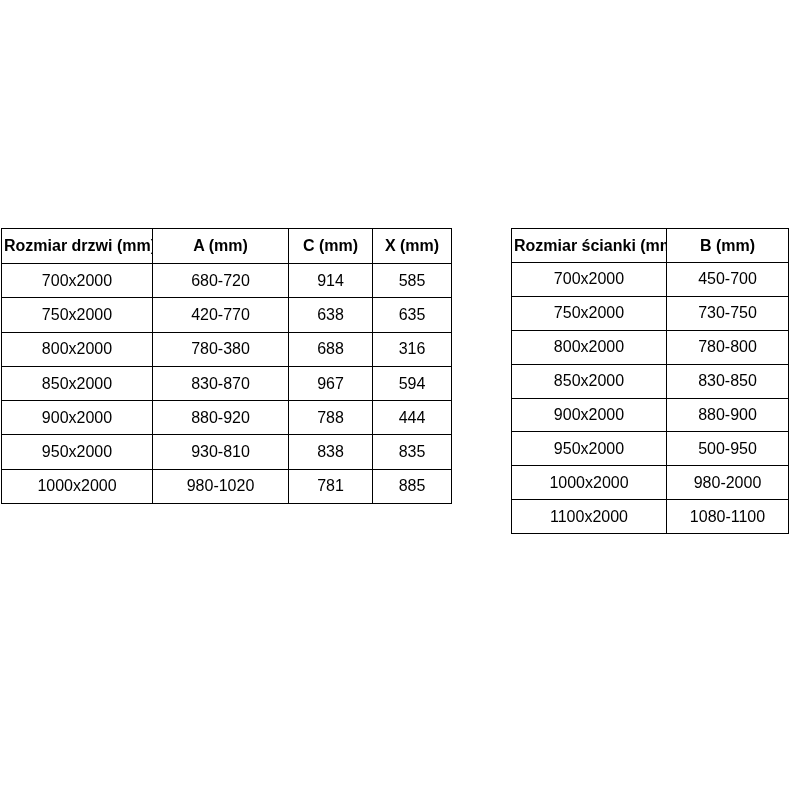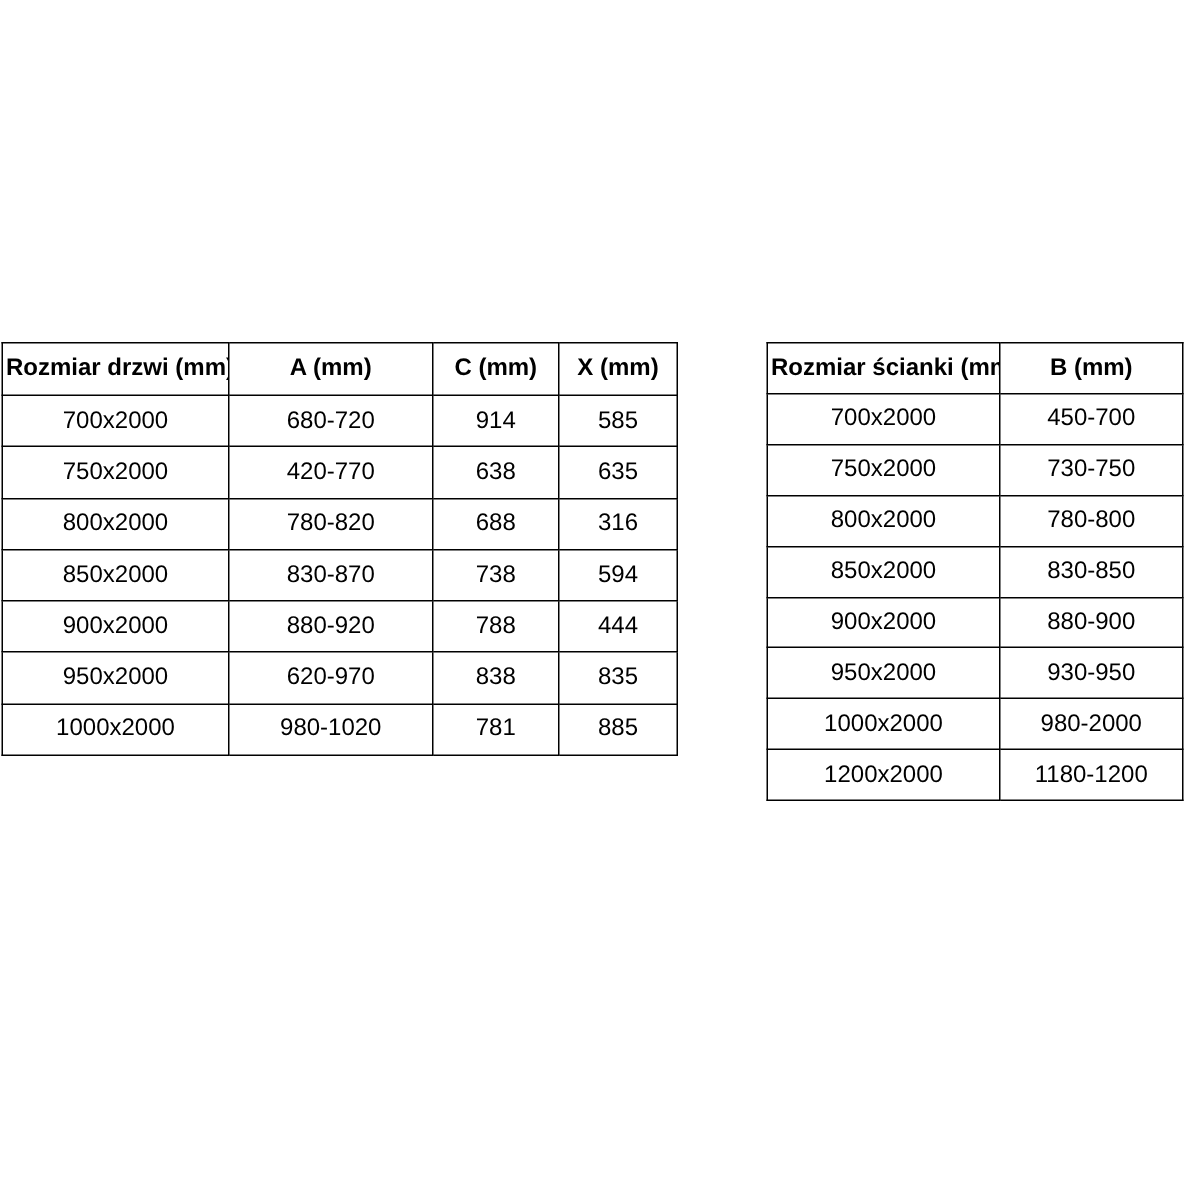--- a/index.html
+++ b/index.html
@@ -74,39 +74,39 @@
           <td>585</td>
         </tr>
         <tr>
           <td>750x2000</td>
           <td>420-770</td>
           <td>638</td>
           <td>635</td>
         </tr>
         <tr>
           <td>800x2000</td>
-          <td>780-820</td>
+          <td>780-380</td>
           <td>688</td>
           <td>316</td>
         </tr>
         <tr>
           <td>850x2000</td>
           <td>830-870</td>
-          <td>738</td>
+          <td>967</td>
           <td>594</td>
         </tr>
         <tr>
           <td>900x2000</td>
           <td>880-920</td>
           <td>788</td>
           <td>444</td>
         </tr>
         <tr>
           <td>950x2000</td>
-          <td>620-970</td>
+          <td>930-810</td>
           <td>838</td>
           <td>835</td>
         </tr>
         <tr>
           <td>1000x2000</td>
           <td>980-1020</td>
           <td>781</td>
           <td>885</td>
         </tr>
       </tbody>
@@ -139,26 +139,26 @@
         <tr>
           <td>850x2000</td>
           <td>830-850</td>
         </tr>
         <tr>
           <td>900x2000</td>
           <td>880-900</td>
         </tr>
         <tr>
           <td>950x2000</td>
-          <td>930-950</td>
+          <td>500-950</td>
         </tr>
         <tr>
           <td>1000x2000</td>
           <td>980-2000</td>
         </tr>
         <tr>
-          <td>1200x2000</td>
-          <td>1180-1200</td>
+          <td>1100x2000</td>
+          <td>1080-1100</td>
         </tr>
       </tbody>
   </table>
 
 </div>
 
 </body></html>

